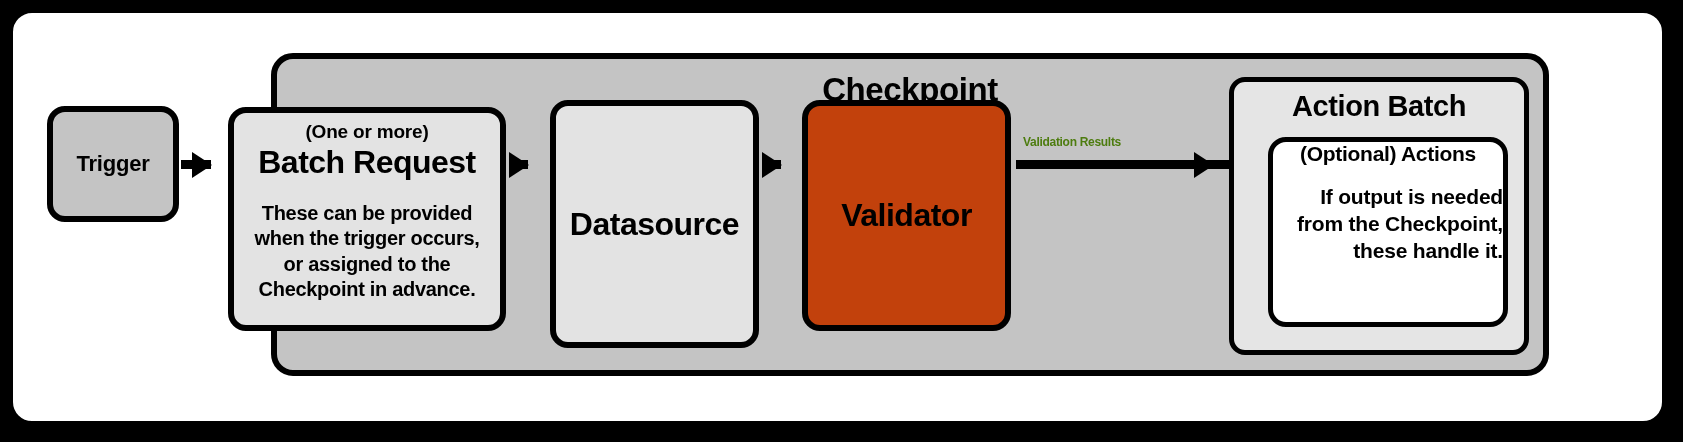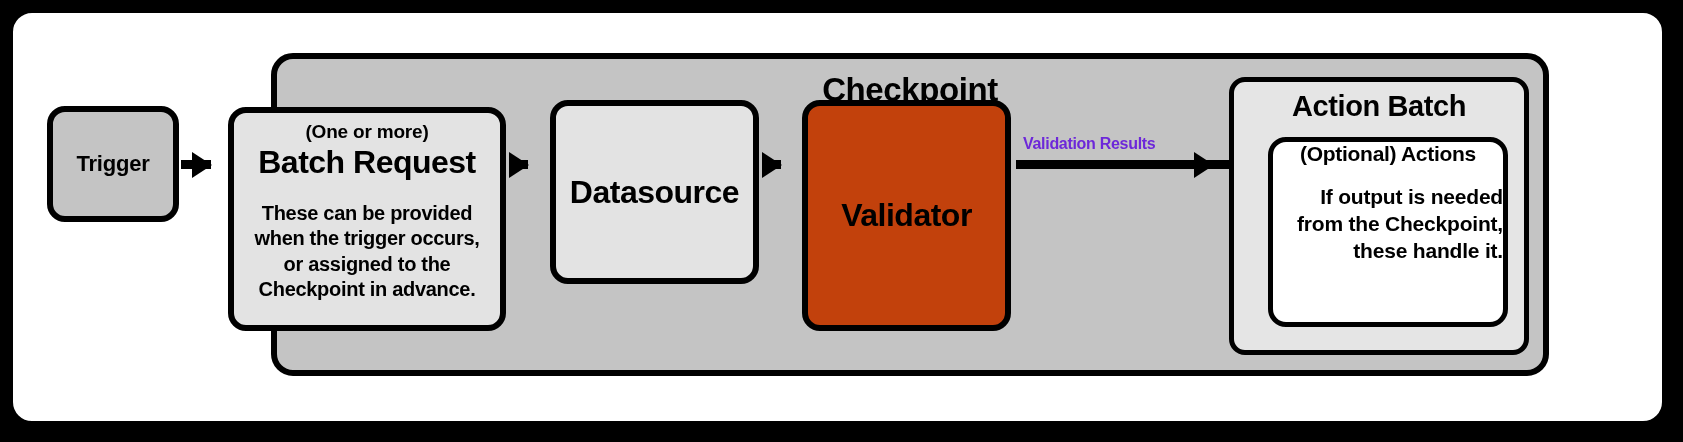--- a/index.html
+++ b/index.html
@@ -99,21 +99,21 @@
     text-align: center;
     margin-top: 20px;
     letter-spacing: -0.3px;
   }
 
   
   #datasource-node {
     left: 537px;
     top: 87px;
     width: 209px;
-    height: 184px;
+    height: 248px;
     background: #e3e3e3;
     justify-content: center;
   }
   
   #validator-node {
     left: 789px;
     top: 87px;
     width: 209px;
     height: 231px;
     background: #c2410c;
@@ -188,23 +188,23 @@
     border-left: 20px solid #000000;
   }
   #arrow-trigger-to-batch { left: 168px; top: 147px; width: 30px; }
   #arrow-batch-to-datasource { left: 498px; top: 147px; width: 17px; }
   #arrow-datasource-to-validator { left: 751px; top: 147px; width: 17px; }
   #arrow-validator-to-checkpointedge { left: 1003px; top: 147px; width: 197px; }
   #arrow-checkpointedge-to-actionlist { left: 1199px; top: 147px; width: 36px; }
 
   .arrow-label {
     position: absolute;
-    font-size: 16px;
-    font-weight: bold;
-    color: #6d28d9;
+    font-size: 12px;
+    font-weight: bold;
+    color: #4d7c0f;
     white-space: nowrap;
     letter-spacing: -0.3px;
   }
   #validation-results-label { left: 1010px; top: 122px; }
 </style>
 </head>
 <body>
 
 <div id="diagram-frame">
 

